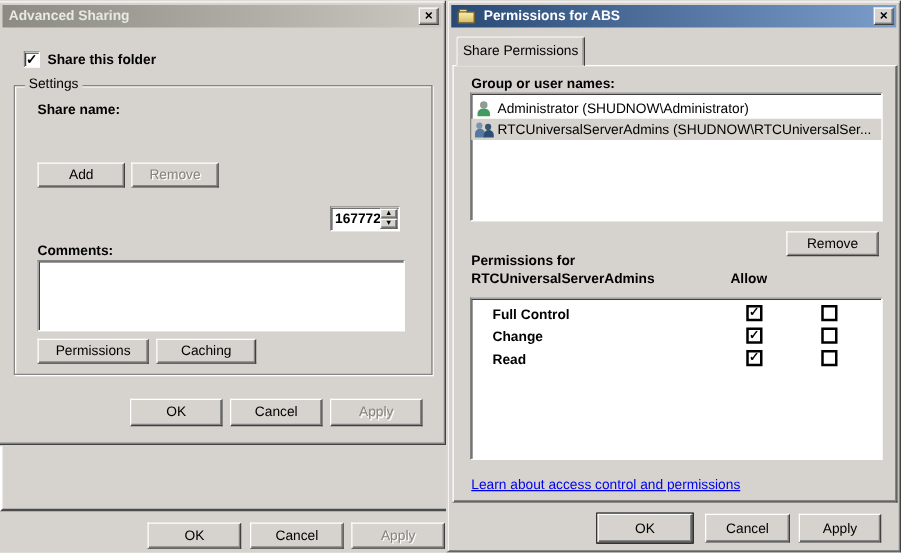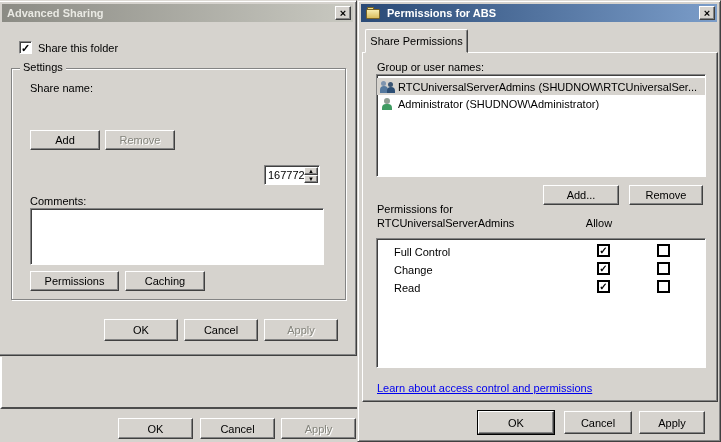--- a/index.html
+++ b/index.html
@@ -33,21 +33,21 @@
     position: absolute; right: 2px; top: 2px; width: 16px; height: 14px;
     font-weight: bold; font-size: 11px; line-height: 10px;
   }
   .sunken {
     position: absolute; background: #fff; border: 1px solid;
     border-color: #848484 #ffffff #ffffff #848484;
     box-shadow: inset 1px 1px 0 #404040;
   }
   .group { position: absolute; border: 1px solid #848484; box-shadow: inset 1px 1px 0 #fff, 1px 1px 0 #fff; }
   .legend { position: absolute; top: -8px; left: 8px; background: #d6d3ce; padding: 0 3px; }
-  .lbl { position: absolute; white-space: nowrap; }
+  .lbl { position: absolute; white-space: nowrap; font-weight: bold; }
   .chk {
     position: absolute; width: 13px; height: 13px; background: #fff;
     border: 1px solid; border-color: #848484 #fff #fff #848484;
     box-shadow: inset 1px 1px 0 #404040;
     font-size: 11px; font-weight: bold; line-height: 12px; text-align: center;
   }
   .chk.heavy {
     width: 13px; height: 13px; border: 2px solid #000; box-shadow: none;
     font-size: 10px; line-height: 9px;
   }
@@ -147,39 +147,38 @@
 
     <div class="tab" style="left:7px;top:28px;width:103px;height:24px;">
       <span>Share Permissions</span>
     </div>
 
     <div class="tabpage" style="left:4px;top:51px;width:356px;height:350px;">
 
       <span class="lbl" style="left:14px;top:8px;text-align:right;">Group or user names:</span>
 
       <div class="sunken" style="left:13px;top:21px;width:330px;height:103px;padding-top:3px;">
+        <div class="lrow">
+          <span class="uicon u1">
+              <span class="h"></span>
+              <span class="b"></span>
+            </span>
+          <span>Administrator (SHUDNOW\Administrator)</span>
+        </div>
         <div class="lrow selected">
           <span class="uicon u2">
               <span class="h1"></span>
               <span class="b1"></span>
               <span class="h2"></span>
               <span class="b2"></span>
             </span>
           <span>RTCUniversalServerAdmins (SHUDNOW\RTCUniversalSer...</span>
         </div>
-        <div class="lrow">
-          <span class="uicon u1">
-              <span class="h"></span>
-              <span class="b"></span>
-            </span>
-          <span>Administrator (SHUDNOW\Administrator)</span>
-        </div>
       </div>
 
-      <button class="btn" style="left:180px;top:132px;width:76px;height:20px;">Add...</button>
       <button class="btn" style="left:266px;top:132px;width:74px;height:20px;">Remove</button>
 
       <span class="lbl" style="left:14px;top:150px;">Permissions for</span>
       <span class="lbl" style="left:14px;top:164px;">RTCUniversalServerAdmins</span>
       <span class="lbl" style="left:216px;top:164px;width:40px;text-align:center;">Allow</span>
       <span class="lbl" style="left:281px;top:164px;width:40px;text-align:center;margin-top:44px;">Deny</span>
 
       <div class="sunken" style="left:13px;top:185px;width:330px;height:130px;">
         <span class="lbl" style="left:17px;top:7px;">Full Control</span>
         <div class="chk heavy checked" style="left:220px;top:5px;">✓</div>

